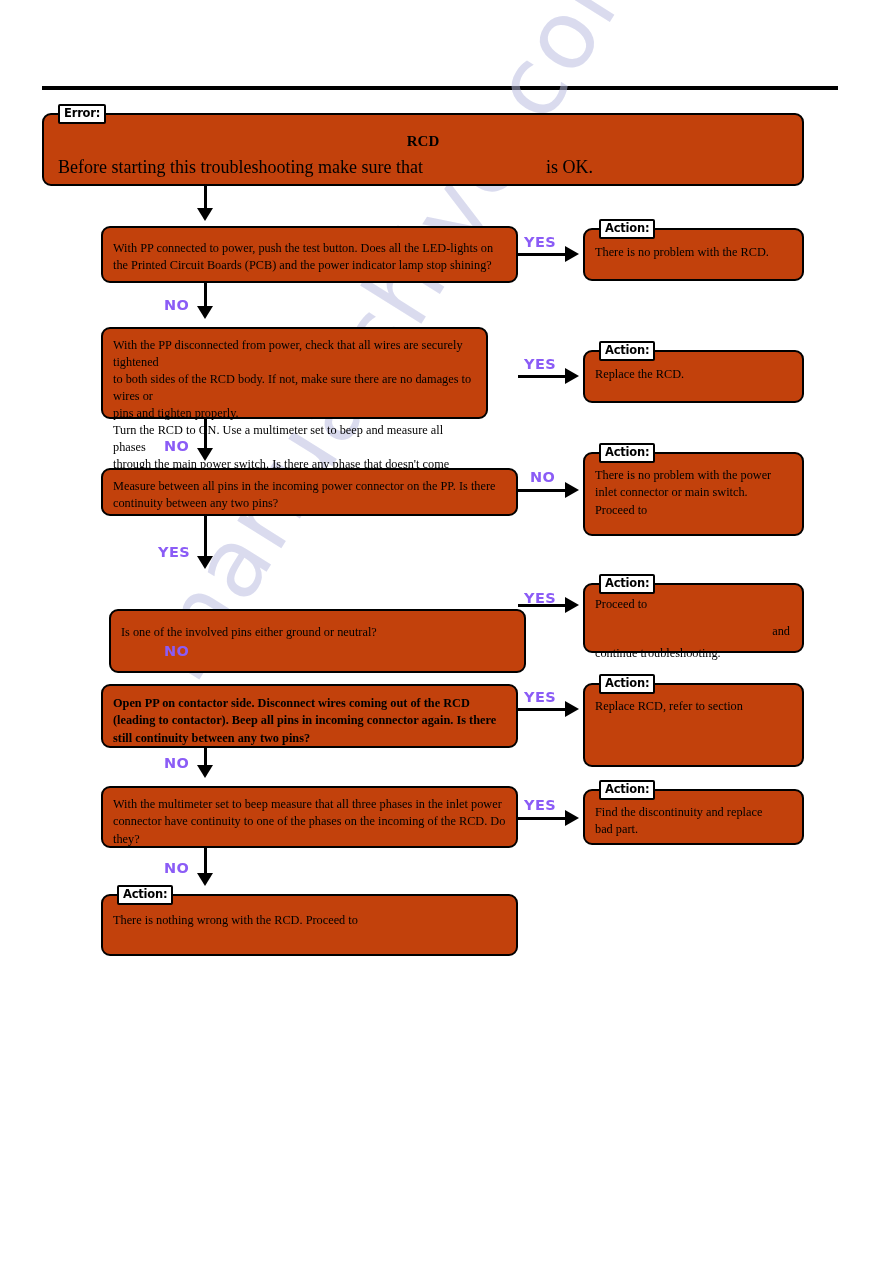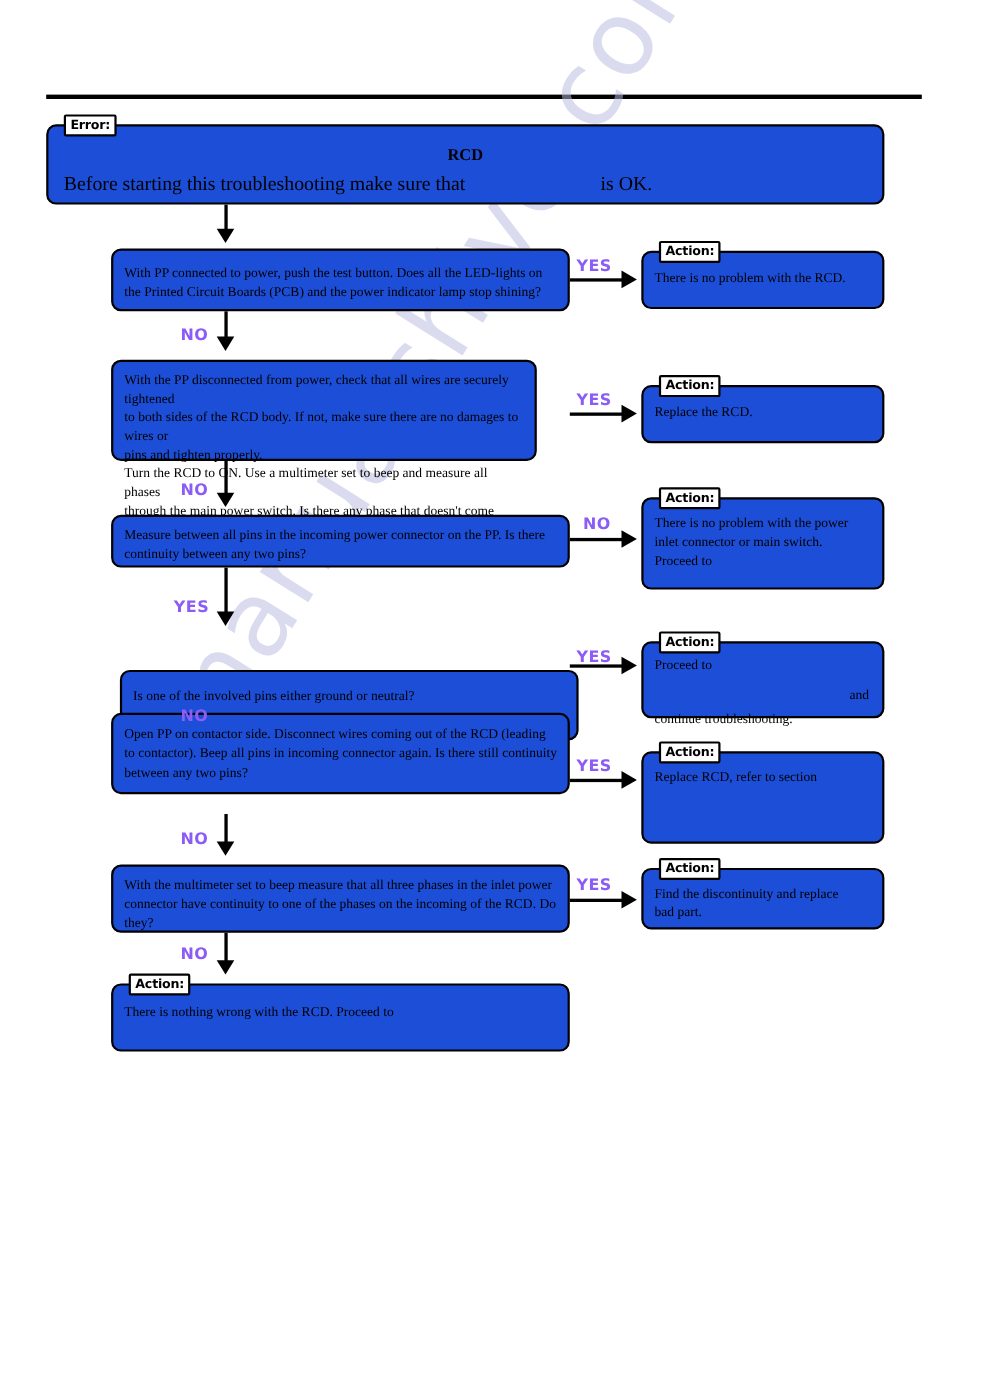--- a/index.html
+++ b/index.html
@@ -47,21 +47,21 @@
     width: 796px;
     height: 4px;
     background: #000;
     z-index: 2;
   }
 
   
   .fc-box {
     position: absolute;
     box-sizing: border-box;
-    background: #1d4ed8;
+    background: #c2410c;
     border: 2.5px solid #000;
     border-radius: 9px;
     z-index: 10;
   }
   .fc-box.thin { border-width: 2px; }
 
   .box-body {
     position: absolute;
     left: 10px;
     right: 8px;
@@ -270,21 +270,21 @@
         <span class="sl-right">and</span>
       </p>
       <p style="margin-top:9px;">continue troubleshooting.</p>
     </div>
   </div>
 
   <div class="v-line" style="left:204px; top:629px; height:32px;"></div>
   <div class="arrow-down" style="left:197px; top:654px;"></div>
   <div class="branch-label" style="left:164px; top:633px;">NO</div>
 
-  <div class="fc-box" style="left:101px; top:648px; width:417px; height:74px;">
+  <div class="fc-box" style="left:101px; top:684px; width:417px; height:64px;font-weight:bold;">
     <div class="box-body" style="top:9px;">Open PP on contactor side. Disconnect wires coming out of the RCD (leading to contactor). Beep all pins in incoming connector again. Is there still continuity between any two pins?</div>
   </div>
 
   <div class="h-line" style="left:518px; top:708px; width:52px;"></div>
   <div class="arrow-right" style="left:565px; top:701px;"></div>
   <div class="branch-label" style="left:524px; top:679px;">YES</div>
 
   <div class="fc-box thin" style="left:583px; top:683px; width:221px; height:84px;">
     <div class="tab-label">Action:</div>
     <div class="box-body" style="top:13px;">Replace RCD, refer to section</div>

